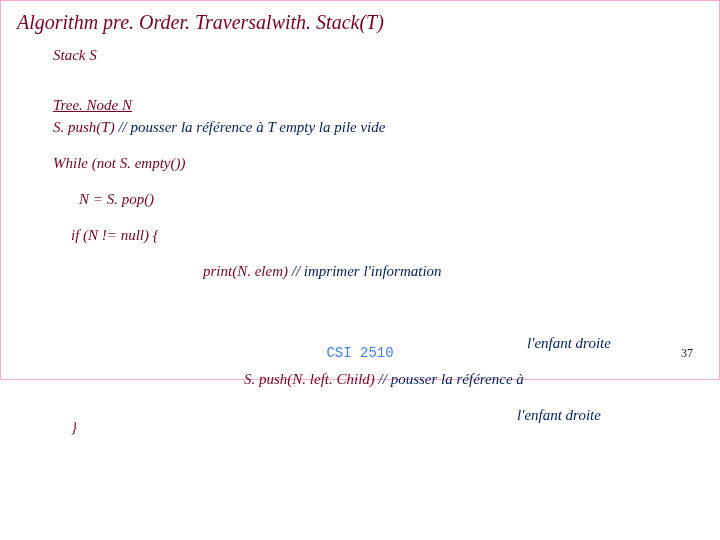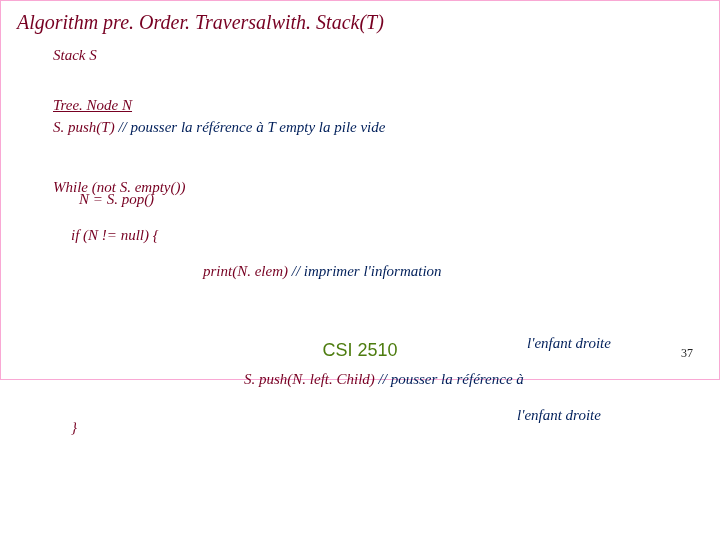--- a/index.html
+++ b/index.html
@@ -37,24 +37,24 @@
   .comment {
     font-style: italic;
     color: #001f5a;
   }
   .footer-center {
     position: absolute;
     bottom: 18px;
     left: 0;
     width: 100%;
     text-align: center;
-    font-family: Liberation Sans, sans-serif;
+    font-family: Liberation Mono, monospace;
     font-style: normal;
-    color: #4d7c0f;
-    font-size: 18px;
+    color: #3b82f6;
+    font-size: 14px;
   }
   .footer-right {
     position: absolute;
     bottom: 18px;
     right: 26px;
     font-family: 'Times New Roman', serif;
     font-style: normal;
     color: #222;
     font-size: 12px;
   }
@@ -67,21 +67,21 @@
   <div class="title">Algorithm pre. Order. Traversalwith. Stack(T)</div>
 
   <div class="line" style="top:46px; left:52px;">Stack S</div>
 
   <div class="line" style="top:96px; left:52px;text-decoration:underline;">Tree. Node N</div>
 
   <div class="line" style="top:118px; left:52px;">
     <span>S. push(T)   </span><span class="comment">// pousser la référence à T empty la pile vide</span>
   </div>
 
-  <div class="line" style="top:154px; left:52px;margin-top:24px;">While (not S. empty())</div>
+  <div class="line" style="top:154px; left:52px;">While (not S. empty())</div>
 
   <div class="line" style="top:190px; left:78px;">N = S. pop()</div>
 
   <div class="line" style="top:226px; left:70px;">if (N != null) {</div>
 
   <div class="line" style="top:262px; left:202px;">
     <span>print(N. elem)           </span><span class="comment">// imprimer l'information</span>
   </div>
 
 

